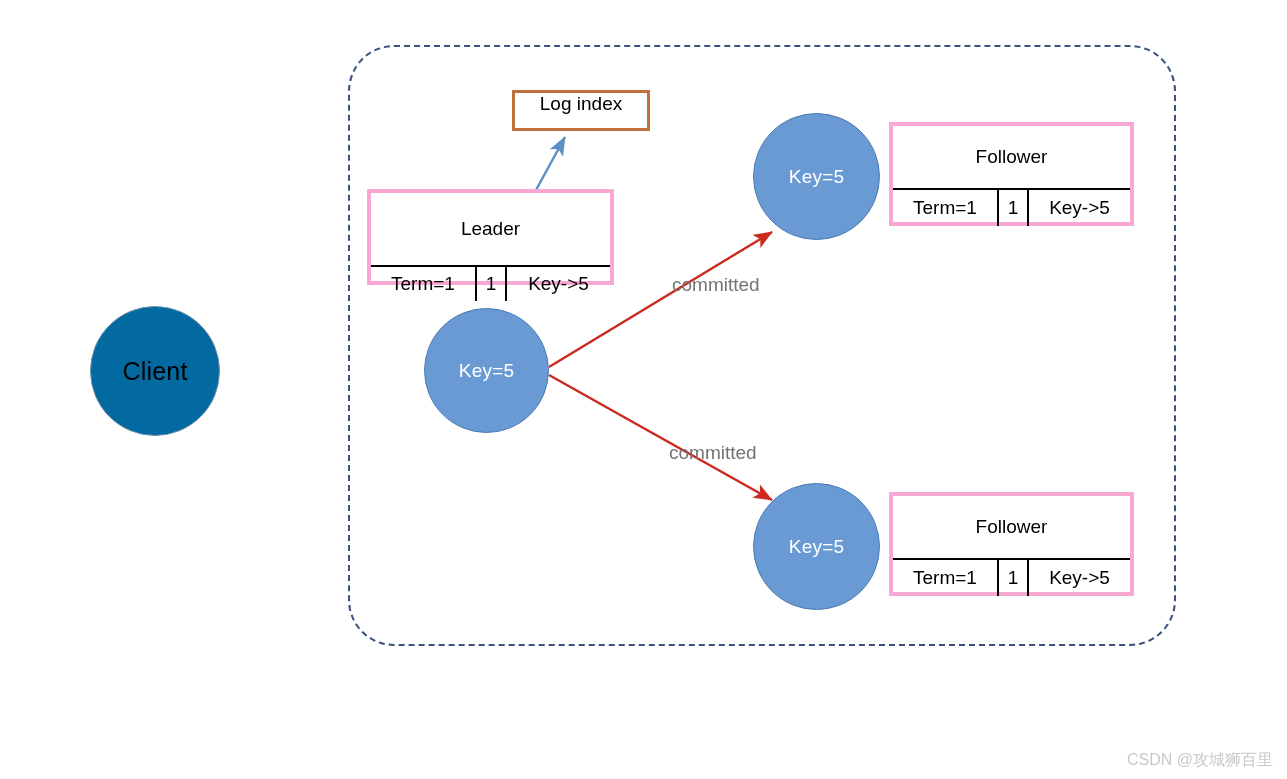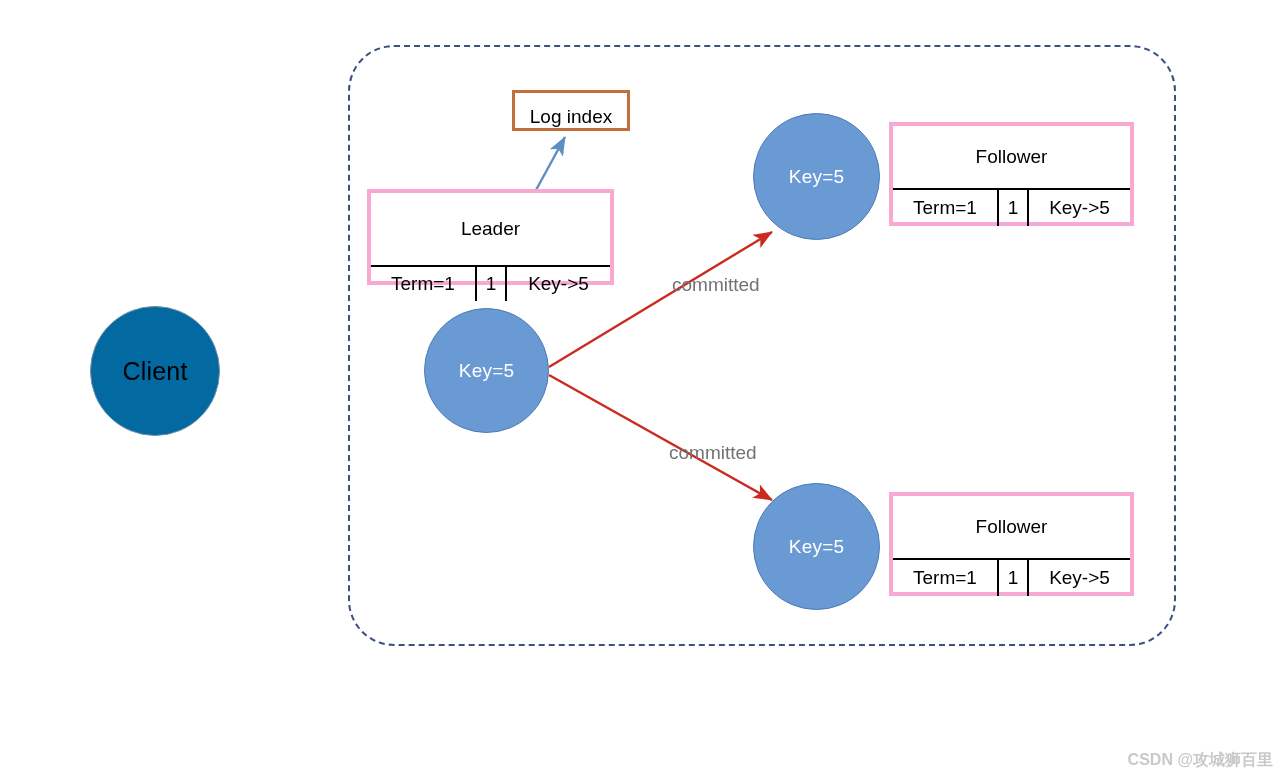--- a/index.html
+++ b/index.html
@@ -151,26 +151,26 @@
     height: 104px;
   }
   .follower-table-2 .role-row { height: 64px; }
   .follower-table-2 .log-row  { height: 36px; }
 
   
   .log-index-box {
     position: absolute;
     left: 512px;
     top: 90px;
-    width: 118px;
+    width: 138px;
     height: 41px;
     border: 3px solid #c0703c;
     background: #ffffff;
     display: flex;
-    align-items: flex-end;
+    align-items: flex-start;
     justify-content: center;
     box-sizing: border-box;
   }
   .log-index-box .callout-label {
     font-size: 19px;
     color: #000000;
   }
 
   
   .arrow-layer {
@@ -200,21 +200,20 @@
   }
 
   
   .watermark {
     position: absolute;
     right: 14px;
     bottom: 8px;
     font-size: 16px;
     color: #c9c9c9;
     white-space: nowrap;
-    font-weight: bold;
   }
 </style>
 </head>
 <body>
 
 <div id="canvas">
 
   <div class="cluster-boundary"></div>
 
   <svg class="arrow-layer" viewBox="0 0 1287 779" xmlns="http://www.w3.org/2000/svg">

